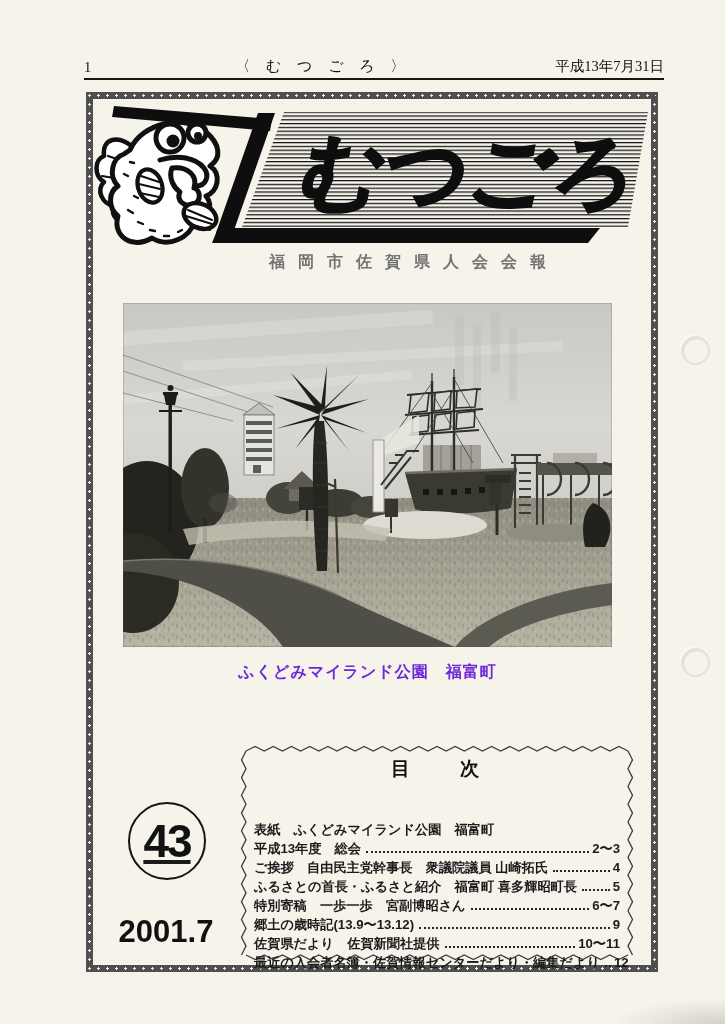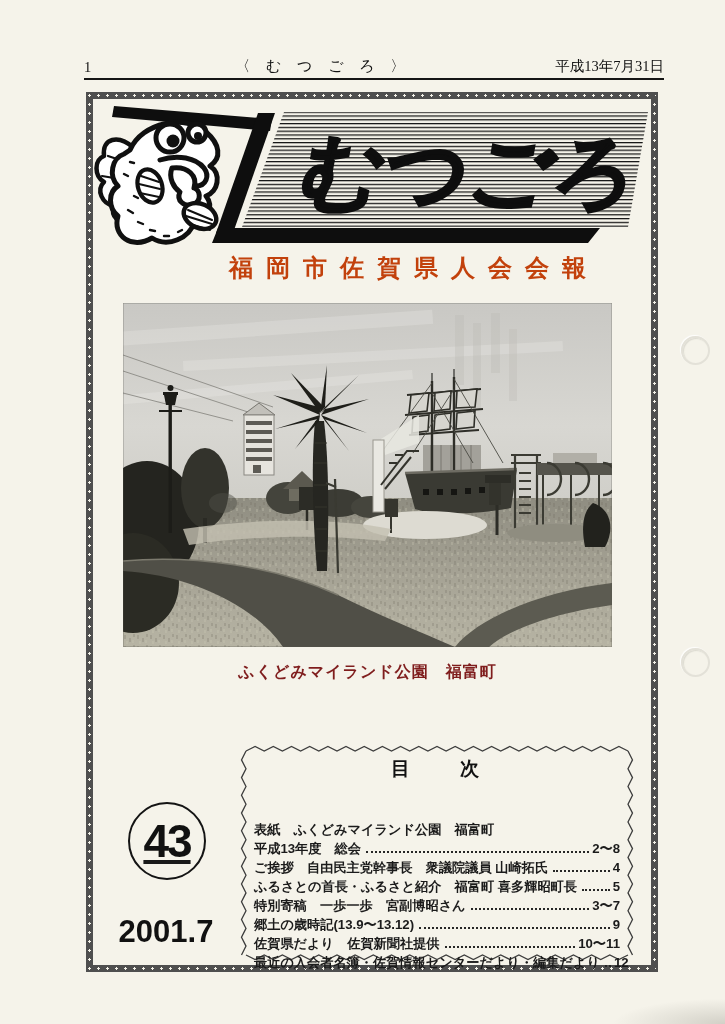--- a/index.html
+++ b/index.html
@@ -44,30 +44,30 @@
   .masthead-svg{position:absolute;left:8px;top:12px;}
   .logo-text{
     position:absolute;left:206px;top:26px;width:356px;height:110px;
     font-size:82px;line-height:108px;font-weight:900;text-align:center;
     transform:skewX(-10deg);color:#0e0e0e;
     -webkit-text-stroke:2.5px #0e0e0e;
     white-space:nowrap;
   }
   .masthead-sub{
     position:absolute;left:140px;top:160px;width:376px;height:24px;
-    text-align:center;font-size:24px;font-weight:600;letter-spacing:13px;color:#c2410c;
+    text-align:center;font-size:16px;font-weight:600;letter-spacing:13px;color:#737373;
     white-space:nowrap;
   }
 
   
   .photo{position:absolute;left:37px;top:211px;width:489px;height:344px;box-shadow:inset 0 0 18px rgba(40,40,40,.25);}
   .photo svg{display:block;}
   .caption{
     position:absolute;left:37px;top:570px;width:489px;text-align:center;
-    font-size:16px;font-weight:600;color:#7f1d1d;letter-spacing:1px;
+    font-size:16px;font-weight:600;color:#6d28d9;letter-spacing:1px;
   }
 
   
   .badge-circle{
     position:absolute;left:42px;top:710px;width:74px;height:74px;border-radius:50%;
     border:2.5px solid #141414;display:flex;align-items:center;justify-content:center;text-decoration:underline;
   }
   .badge-number{font-size:46px;font-weight:800;letter-spacing:-2px;color:#111;}
   .badge-date{
     position:absolute;left:28px;top:822px;width:104px;text-align:center;
@@ -361,36 +361,36 @@
       <polyline points="388.0,7.0 392.5,15.9 388.0,24.7 392.5,33.6 388.0,42.5 392.5,51.3 388.0,60.2 392.5,69.1 388.0,78.0 392.5,86.8 388.0,95.7 392.5,104.6 388.0,113.4 392.5,122.3 388.0,131.2 392.5,140.0 388.0,148.9 392.5,157.8 388.0,166.7 392.5,175.5 388.0,184.4 392.5,193.3 388.0,202.1 392.5,211.0 "></polyline>
     </svg>
   <div class="toc">
     <div class="toc-title">目　　次</div>
     <div class="toc-row solo">
       <span class="lbl">表紙　ふくどみマイランド公園　福富町</span>
     </div>
     <div class="toc-row">
       <span class="lbl">平成13年度　総会</span>
         <span class="leader"></span>
-        <span class="pg">2〜8</span>
+        <span class="pg">2〜3</span>
     </div>
     <div class="toc-row">
       <span class="lbl">ご挨拶　自由民主党幹事長　衆議院議員 山崎拓氏</span>
         <span class="leader"></span>
         <span class="pg">4</span>
     </div>
     <div class="toc-row">
       <span class="lbl">ふるさとの首長・ふるさと紹介　福富町 喜多輝昭町長</span>
         <span class="leader"></span>
         <span class="pg">5</span>
     </div>
     <div class="toc-row">
       <span class="lbl">特別寄稿　一歩一歩　宮副博昭さん</span>
         <span class="leader"></span>
-        <span class="pg">3〜7</span>
+        <span class="pg">6〜7</span>
     </div>
     <div class="toc-row">
       <span class="lbl">郷土の歳時記(13.9〜13.12)</span>
         <span class="leader"></span>
         <span class="pg">9</span>
     </div>
     <div class="toc-row">
       <span class="lbl">佐賀県だより　佐賀新聞社提供</span>
         <span class="leader"></span>
         <span class="pg">10〜11</span>

